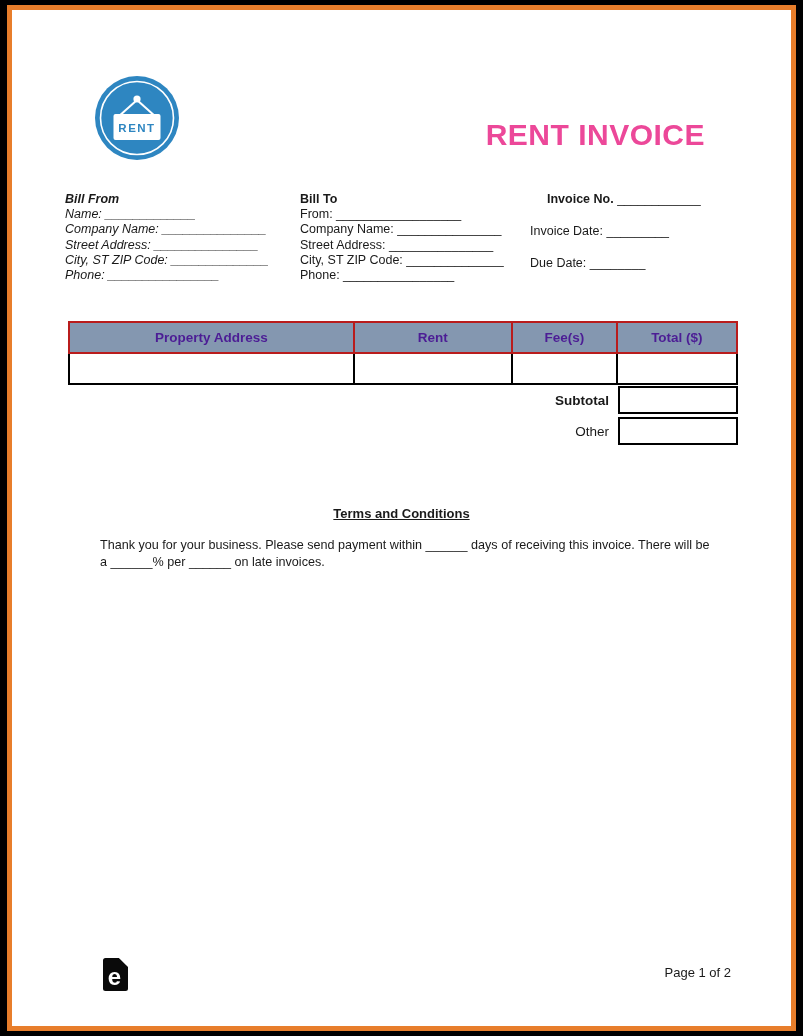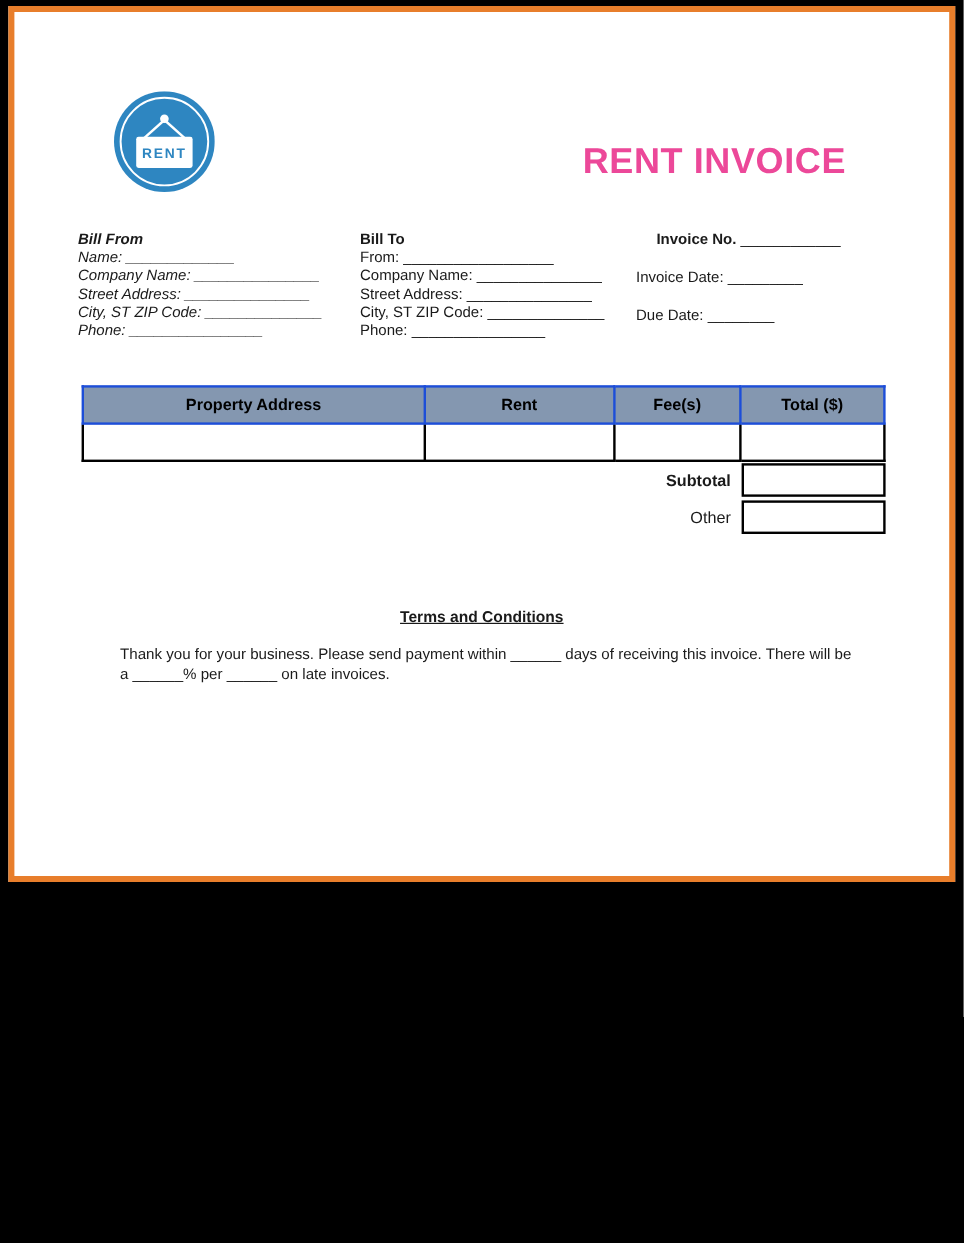--- a/index.html
+++ b/index.html
@@ -9,21 +9,21 @@
     background: #000;
     box-sizing: border-box;
     padding: 5px 7px;
     font-family: "Liberation Sans", sans-serif;
     color: #1a1a1a;
   }
   .page {
     position: relative;
     box-sizing: border-box;
     width: 789px;
-    height: 730px;
+    height: 1026px;
     border: 5px solid #E87E2B;
     background: #fff;
     overflow: hidden;
   }
 
   
   .brand-logo { position: absolute; left: 83px; top: 66px; width: 84px; height: 84px; }
 
   
   .doc-title {
@@ -41,21 +41,21 @@
 
   
   .invoice-meta { position: absolute; left: 518px; top: 182px; font-size: 12.5px; }
   .invoice-meta .meta-line { margin: 0 0 17px 0; line-height: 15px; white-space: nowrap; }
   .meta-label-bold { font-weight: bold; padding-left: 17px; }
 
   
   .table-block { position: absolute; left: 56px; top: 311px; width: 670px; }
   table.invoice-table { border-collapse: collapse; width: 100%; table-layout: fixed; }
   table.invoice-table th {
-    border: 2px solid #1d4ed8; background: #8497B0; color: #000000;
+    border: 2px solid #b91c1c; background: #8497B0; color: #4c1d95;
     font-size: 13.5px; font-weight: bold; height: 27px; text-align: center;
     font-family: "Liberation Sans", sans-serif;
   }
   table.invoice-table td { border: 2px solid #000; height: 27px; background: #fff; }
   .col-property { width: 42.6%; }
   .col-rent { width: 23.7%; }
   .col-fees { width: 15.7%; }
   .col-total { width: 18.0%; }
 
   

